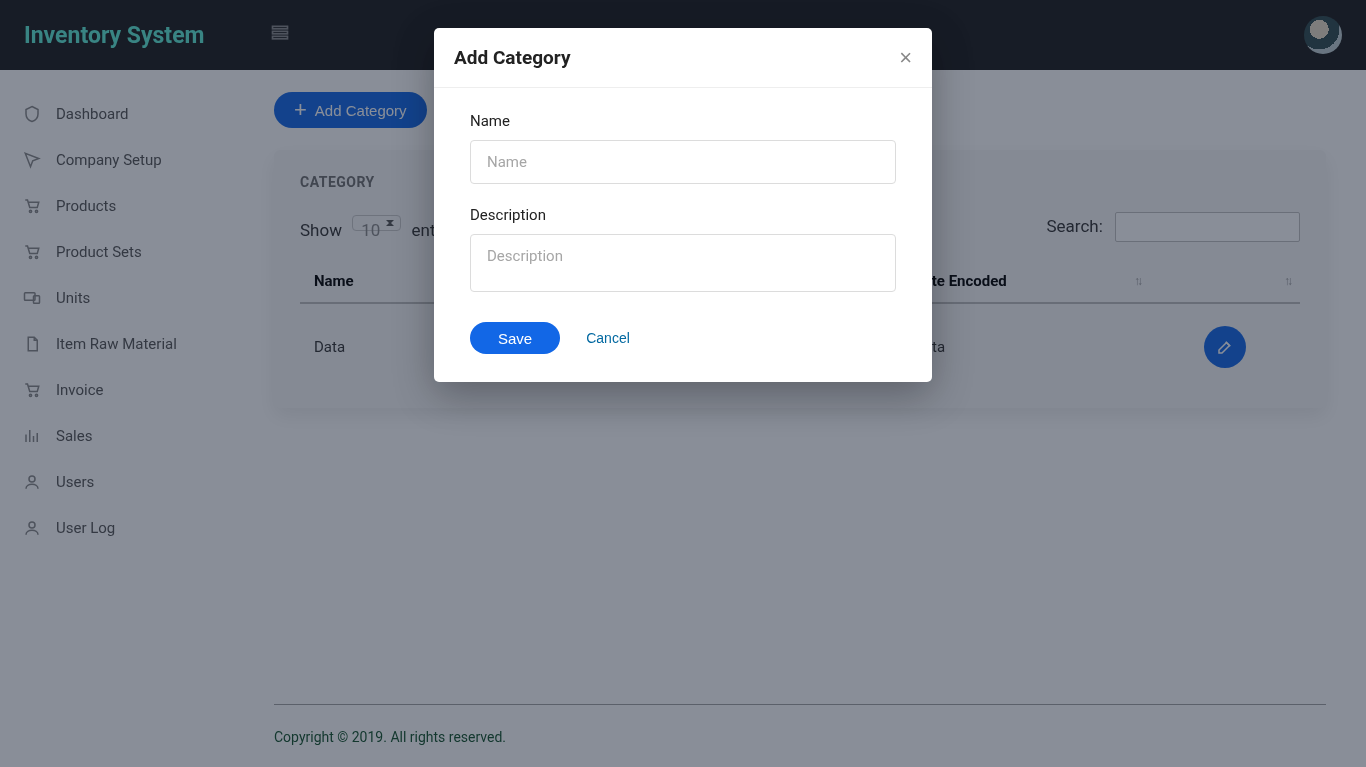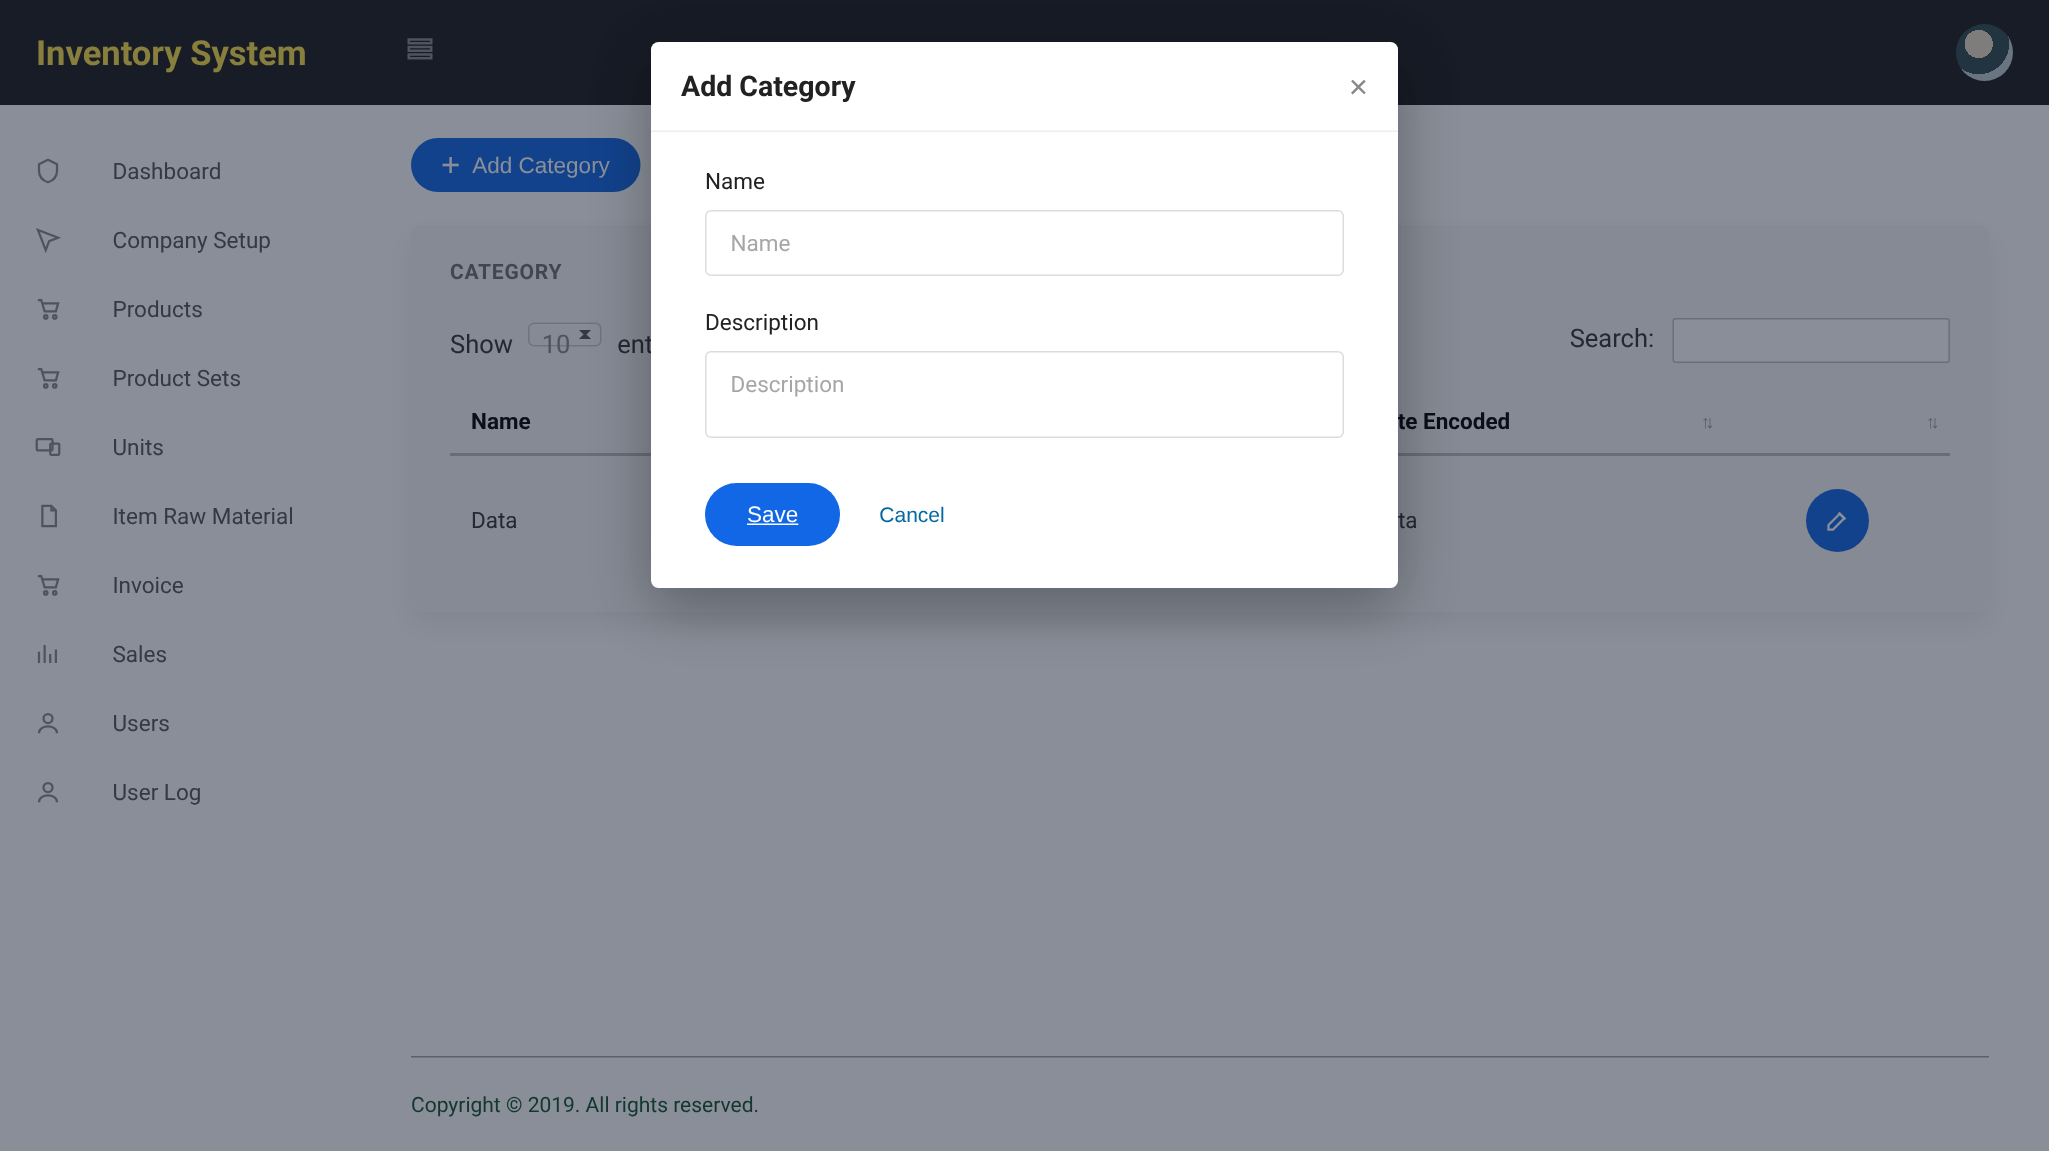--- a/index.html
+++ b/index.html
@@ -1,29 +1,29 @@
 <!DOCTYPE html>
 <html><head>
 <meta charset="utf-8">
 <style>
   * { box-sizing: border-box; margin: 0; padding: 0; }
   html, body { width: 1366px; height: 767px; font-family: -apple-system, BlinkMacSystemFont, "Segoe UI", Roboto, "Helvetica Neue", Arial, sans-serif; background: #fff; overflow: hidden; }
 
   
   .navbar { height: 70px; background: #1a1a1a; display: flex; align-items: center; padding: 0 24px; justify-content: space-between; }
-  .brand { color: #fde047; font-size: 23px; font-weight: 700; }
+  .brand { color: #5eead4; font-size: 23px; font-weight: 700; }
   .menu-toggle { margin-left: 65px; width: 24px; height: 24px; }
   .menu-toggle svg { width: 20px; height: 20px; }
   .nav-left { display: flex; align-items: center; }
   .avatar { width: 38px; height: 38px; border-radius: 50%; background: radial-gradient(circle at 40% 35%, #e8dcc7 0 28%, #2f4b4e 28% 60%, #becdd0 60% 100%); }
 
   
   .layout { display: flex; height: calc(767px - 70px); }
   .sidebar { width: 234px; padding: 22px 8px; }
-  .side-item { display: flex; align-items: center; height: 44px; padding: 0 14px; border-radius: 6px; color: #555; font-size: 15px; cursor: pointer; gap: 19px; }
+  .side-item { display: flex; align-items: center; height: 44px; padding: 0 14px; border-radius: 6px; color: #555; font-size: 15px; cursor: pointer; }
   .side-item .icon { width: 20px; margin-right: 14px; color: #888; display: flex; align-items: center; justify-content: center; }
   .side-item.active { background: #e9ecef; color: #1267e6; }
   .side-item.active .icon { color: #1267e6; }
   .side-item + .side-item { margin-top: 2px; }
 
   
   .main { flex: 1; padding: 22px 40px; display: flex; flex-direction: column; }
   .btn-primary { background: #1267e6; color: #fff; border: none; border-radius: 22px; height: 36px; padding: 0 20px; display: inline-flex; align-items: center; font-size: 15px; cursor: pointer; }
   .btn-primary .plus { font-size: 22px; font-weight: 300; margin-right: 8px; line-height: 1; }
   .card { margin-top: 22px; background: #f6f6f7; border-radius: 6px; padding: 24px 26px 18px; box-shadow: 0 8px 20px rgba(0,0,0,.08); }
@@ -51,21 +51,21 @@
   .modal-header { display: flex; justify-content: space-between; align-items: center; padding: 18px 20px; border-bottom: 1px solid #eee; }
   .modal-title { font-size: 19px; font-weight: 700; color: #222; }
   .modal-close { color: #888; font-size: 22px; cursor: pointer; background: none; border: none; line-height: 1; }
   .modal-body { padding: 24px 36px 28px; }
   .form-label { display: block; font-size: 15px; color: #222; margin-bottom: 10px; }
   .form-input, .form-textarea { width: 100%; border: 1px solid #dcdcdc; border-radius: 4px; padding: 12px 16px; font-size: 15px; color: #333; font-family: inherit; }
   .form-input::placeholder, .form-textarea::placeholder { color: #a6a6a6; }
   .form-group + .form-group { margin-top: 22px; }
   .form-textarea { height: 58px; resize: none; }
   .modal-actions { margin-top: 26px; display: flex; align-items: center; gap: 26px; }
-  .btn-save { background: #1267e6; color: #fff; border: none; border-radius: 22px; height: 42px; padding: 0 28px; font-size: 15px; cursor: pointer; text-decoration: underline; }
+  .btn-save { background: #1267e6; color: #fff; border: none; border-radius: 22px; height: 32px; padding: 0 28px; font-size: 15px; cursor: pointer; }
   .btn-cancel { background: none; border: none; color: #0369a1; font-size: 14px; cursor: pointer; }
 
 </style>
 </head>
 <body>
 
 <div class="navbar">
   <div class="nav-left">
     <span class="brand">Inventory System</span>
     <span class="menu-toggle">

